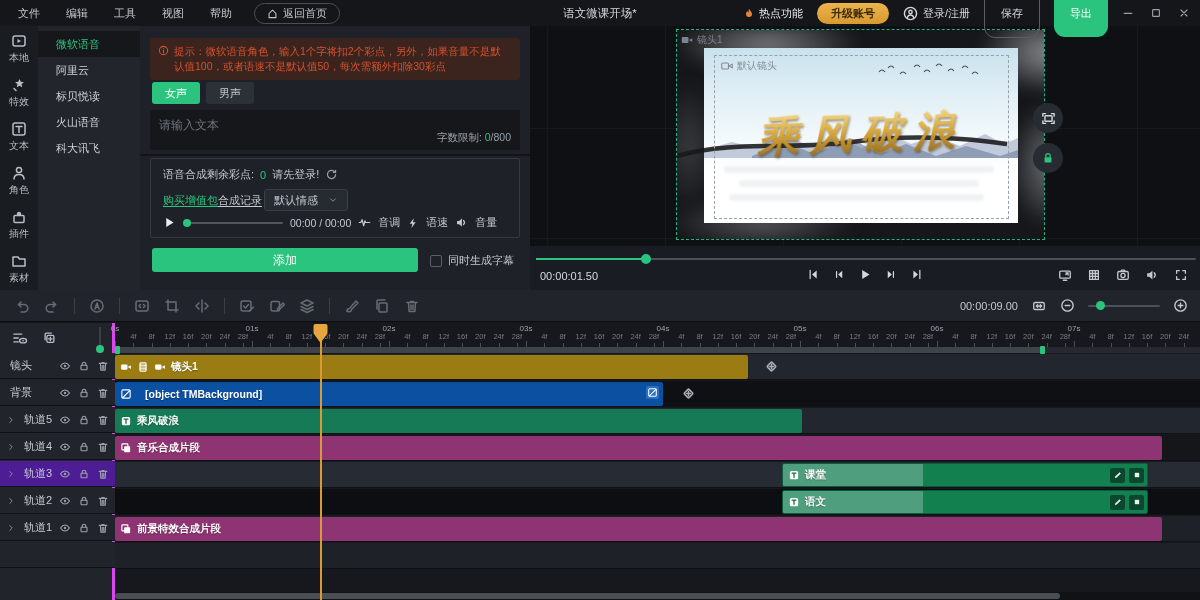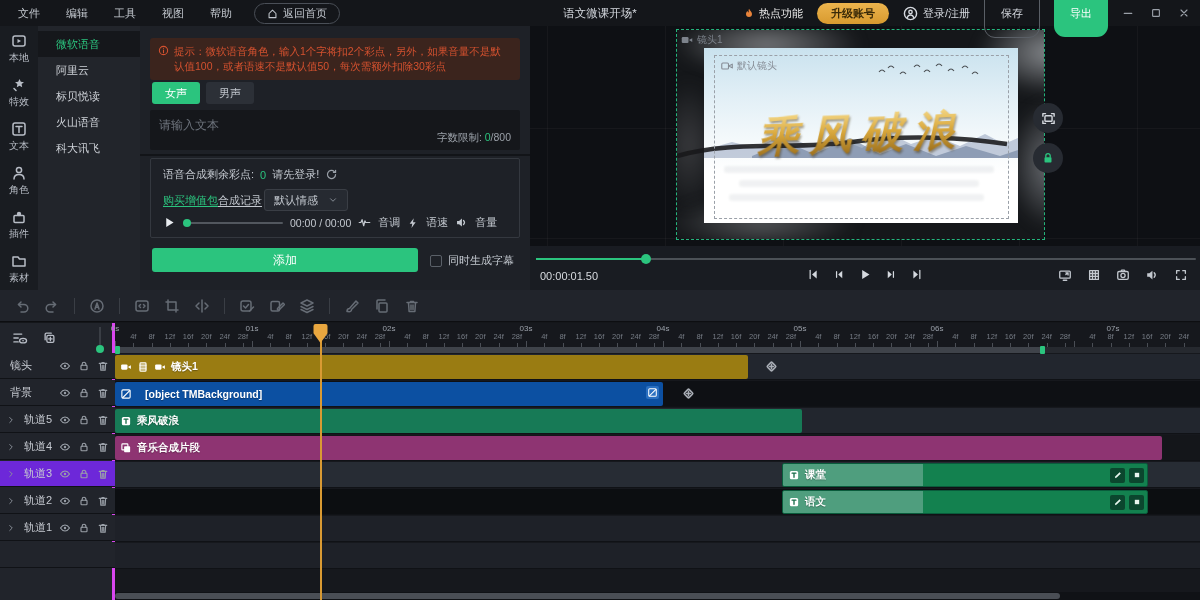--- a/index.html
+++ b/index.html
@@ -91,21 +91,21 @@
   #et-right { position:absolute; right:12px; display:flex; align-items:center; gap:13px; color:#c3c8cf; font-size:11px;}
   #zoom-track { width:72px; height:2px; background:#4c5157; border-radius:1px; position:relative;}
   #zoom-dot { position:absolute; left:8px; top:-3.5px; width:9px; height:9px; border-radius:50%; background:#2bc47e; }
   
   #timeline { position:absolute; left:0; top:323px; width:1200px; height:277px; background:#16181d; }
   #tl-headercol { position:absolute; left:0; top:0; width:115px; height:277px; background:#21242b; border-right:3px solid #d946ef;}
   #tl-topicons { position:absolute; left:0; top:0; width:115px; height:30px; color:#b8bdc6; }
   #hslider-line { position:absolute; left:99px; top:4px; width:2px; height:20px; background:#3a3e45; }
   #hslider-dot { position:absolute; left:96px; top:22px; width:8px; height:8px; border-radius:50%; background:#2bc47e; }
   .trk-head { position:absolute; left:0; width:115px; height:26px; background:#21242b; border-bottom:1px solid #101216; display:flex; align-items:center; font-size:11px; color:#c6cad1;}
-  .trk-head.hl { background:#6d28d9; }
+  .trk-head.hl { background:#4c1d95; }
   .trk-head .chev { width:14px; margin-left:6px; color:#8a9099; }
   .trk-head .nm { margin-left:4px; flex:1; }
   .trk-head .nm.noexp { margin-left:10px; }
   .trk-icons { display:flex; gap:7px; margin-right:6px; color:#9aa0a8; }
   #ruler { position:absolute; left:115px; top:0; width:1085px; height:24px; }
   .sec-lab { position:absolute; top:1px; font-size:8px; color:#9ba1aa; transform:translateX(-50%); }
   .frm-lab { position:absolute; top:9px; font-size:7.5px; color:#767c85; transform:translateX(-50%); }
   .tick { position:absolute; bottom:0; width:1px; background:#4a4e55; }
   #overview { position:absolute; left:115px; top:24px; width:1085px; height:6px; background:#26292f; }
   #ov-bar { position:absolute; left:0; top:0; height:6px; background:#3f434a; }
@@ -531,20 +531,44 @@
           <rect x="5" y="5" width="8" height="9" rx="1"></rect>
           <path d="M3 11V3a1 1 0 0 1 1-1h7"></path>
         </svg>
       </span>
       <span class="ic">
         <svg width="16" height="16" viewBox="0 0 16 16">
           <path d="M3 4.5h10M6.5 4.5v-1h3v1M4.5 4.5l.6 9h5.8l.6-9M7 7v4.5M9 7v4.5"></path>
         </svg>
       </span>
     </div>
+  <div id="et-right">
+    <span>00:00:09.00</span>
+    <span class="ic">
+        <svg width="16" height="14" viewBox="0 0 16 16">
+          <rect x="2" y="4" width="12" height="8" rx="1.5"></rect>
+          <path d="M5 8h6M6.5 6.5L5 8l1.5 1.5M9.5 6.5L11 8l-1.5 1.5"></path>
+        </svg>
+      </span>
+    <span class="ic">
+        <svg width="15" height="15" viewBox="0 0 16 16">
+          <circle cx="8" cy="8" r="6"></circle>
+          <path d="M5.5 8h5"></path>
+        </svg>
+      </span>
+    <span id="zoom-track">
+        <span id="zoom-dot"></span>
+      </span>
+    <span class="ic">
+        <svg width="15" height="15" viewBox="0 0 16 16">
+          <circle cx="8" cy="8" r="6"></circle>
+          <path d="M5.5 8h5M8 5.5v5"></path>
+        </svg>
+      </span>
+  </div>
 </div>
 
 <div id="timeline">
   <div id="tl-headercol">
     <div id="tl-topicons">
       <span class="ic abs" style="left:12px;top:8px">
           <svg width="16" height="14" viewBox="0 0 18 16">
             <path d="M2 3.5h9M2 8h5M2 12.5h5"></path>
             <ellipse cx="12.5" cy="11" rx="4" ry="2.6"></ellipse>
             <circle cx="12.5" cy="11" r=".9" fill="currentColor" stroke="none"></circle>
@@ -848,21 +872,21 @@
       <span class="frm-lab" style="left: 876.8px;">12f</span>
       <span class="tick" style="left: 876.8px; height: 4px;"></span>
       <span class="frm-lab" style="left: 895.067px;">16f</span>
       <span class="tick" style="left: 895.067px; height: 4px;"></span>
       <span class="frm-lab" style="left: 913.333px;">20f</span>
       <span class="tick" style="left: 913.333px; height: 4px;"></span>
       <span class="frm-lab" style="left: 931.6px;">24f</span>
       <span class="tick" style="left: 931.6px; height: 4px;"></span>
       <span class="frm-lab" style="left: 949.867px;">28f</span>
       <span class="tick" style="left: 949.867px; height: 4px;"></span>
-      <span class="sec-lab" style="left: 959px; margin-left: 39px;">07s</span>
+      <span class="sec-lab" style="left: 959px;">07s</span>
       <span class="tick" style="left: 959px; height: 6px;"></span>
       <span class="frm-lab" style="left: 977.267px;">4f</span>
       <span class="tick" style="left: 977.267px; height: 4px;"></span>
       <span class="frm-lab" style="left: 995.533px;">8f</span>
       <span class="tick" style="left: 995.533px; height: 4px;"></span>
       <span class="frm-lab" style="left: 1013.8px;">12f</span>
       <span class="tick" style="left: 1013.8px; height: 4px;"></span>
       <span class="frm-lab" style="left: 1032.07px;">16f</span>
       <span class="tick" style="left: 1032.07px; height: 4px;"></span>
       <span class="frm-lab" style="left: 1050.33px;">20f</span>
@@ -993,20 +1017,29 @@
           </span>
           <span class="endbtn">
             <span class="ic">
               <svg width="10" height="10" viewBox="0 0 16 16">
                 <rect x="4.5" y="4.5" width="7" height="7" fill="currentColor" stroke="none"></rect>
               </svg>
             </span>
           </span>
         </span>
       </div>
+      <div class="clip" style="left: 0px; top: 163px; width: 1047px; background: rgb(142, 52, 114);">
+        <span class="ic cicon">
+          <svg width="12" height="12" viewBox="0 0 16 16">
+            <rect x="5.5" y="5.5" width="8" height="8" rx="1" fill="currentColor" stroke="none"></rect>
+            <rect x="2.5" y="2.5" width="8" height="8" rx="1"></rect>
+          </svg>
+        </span>
+        <span class="clabel">前景特效合成片段</span>
+      </div>
     </div>
   <div id="playhead-line" style="left: 320px;"></div>
   <div id="playhead-pin" style="left: 313px;">
     <svg width="15" height="21" viewBox="0 0 15 21">
         <path d="M2.5 1h10a2 2 0 0 1 2 2v7.2L7.5 20 .5 10.2V3a2 2 0 0 1 2-2z" fill="#e8a63f"></path>
       </svg>
   </div>
   <div id="tl-scrollbar">
       <div id="tl-thumb"></div>
     </div>

